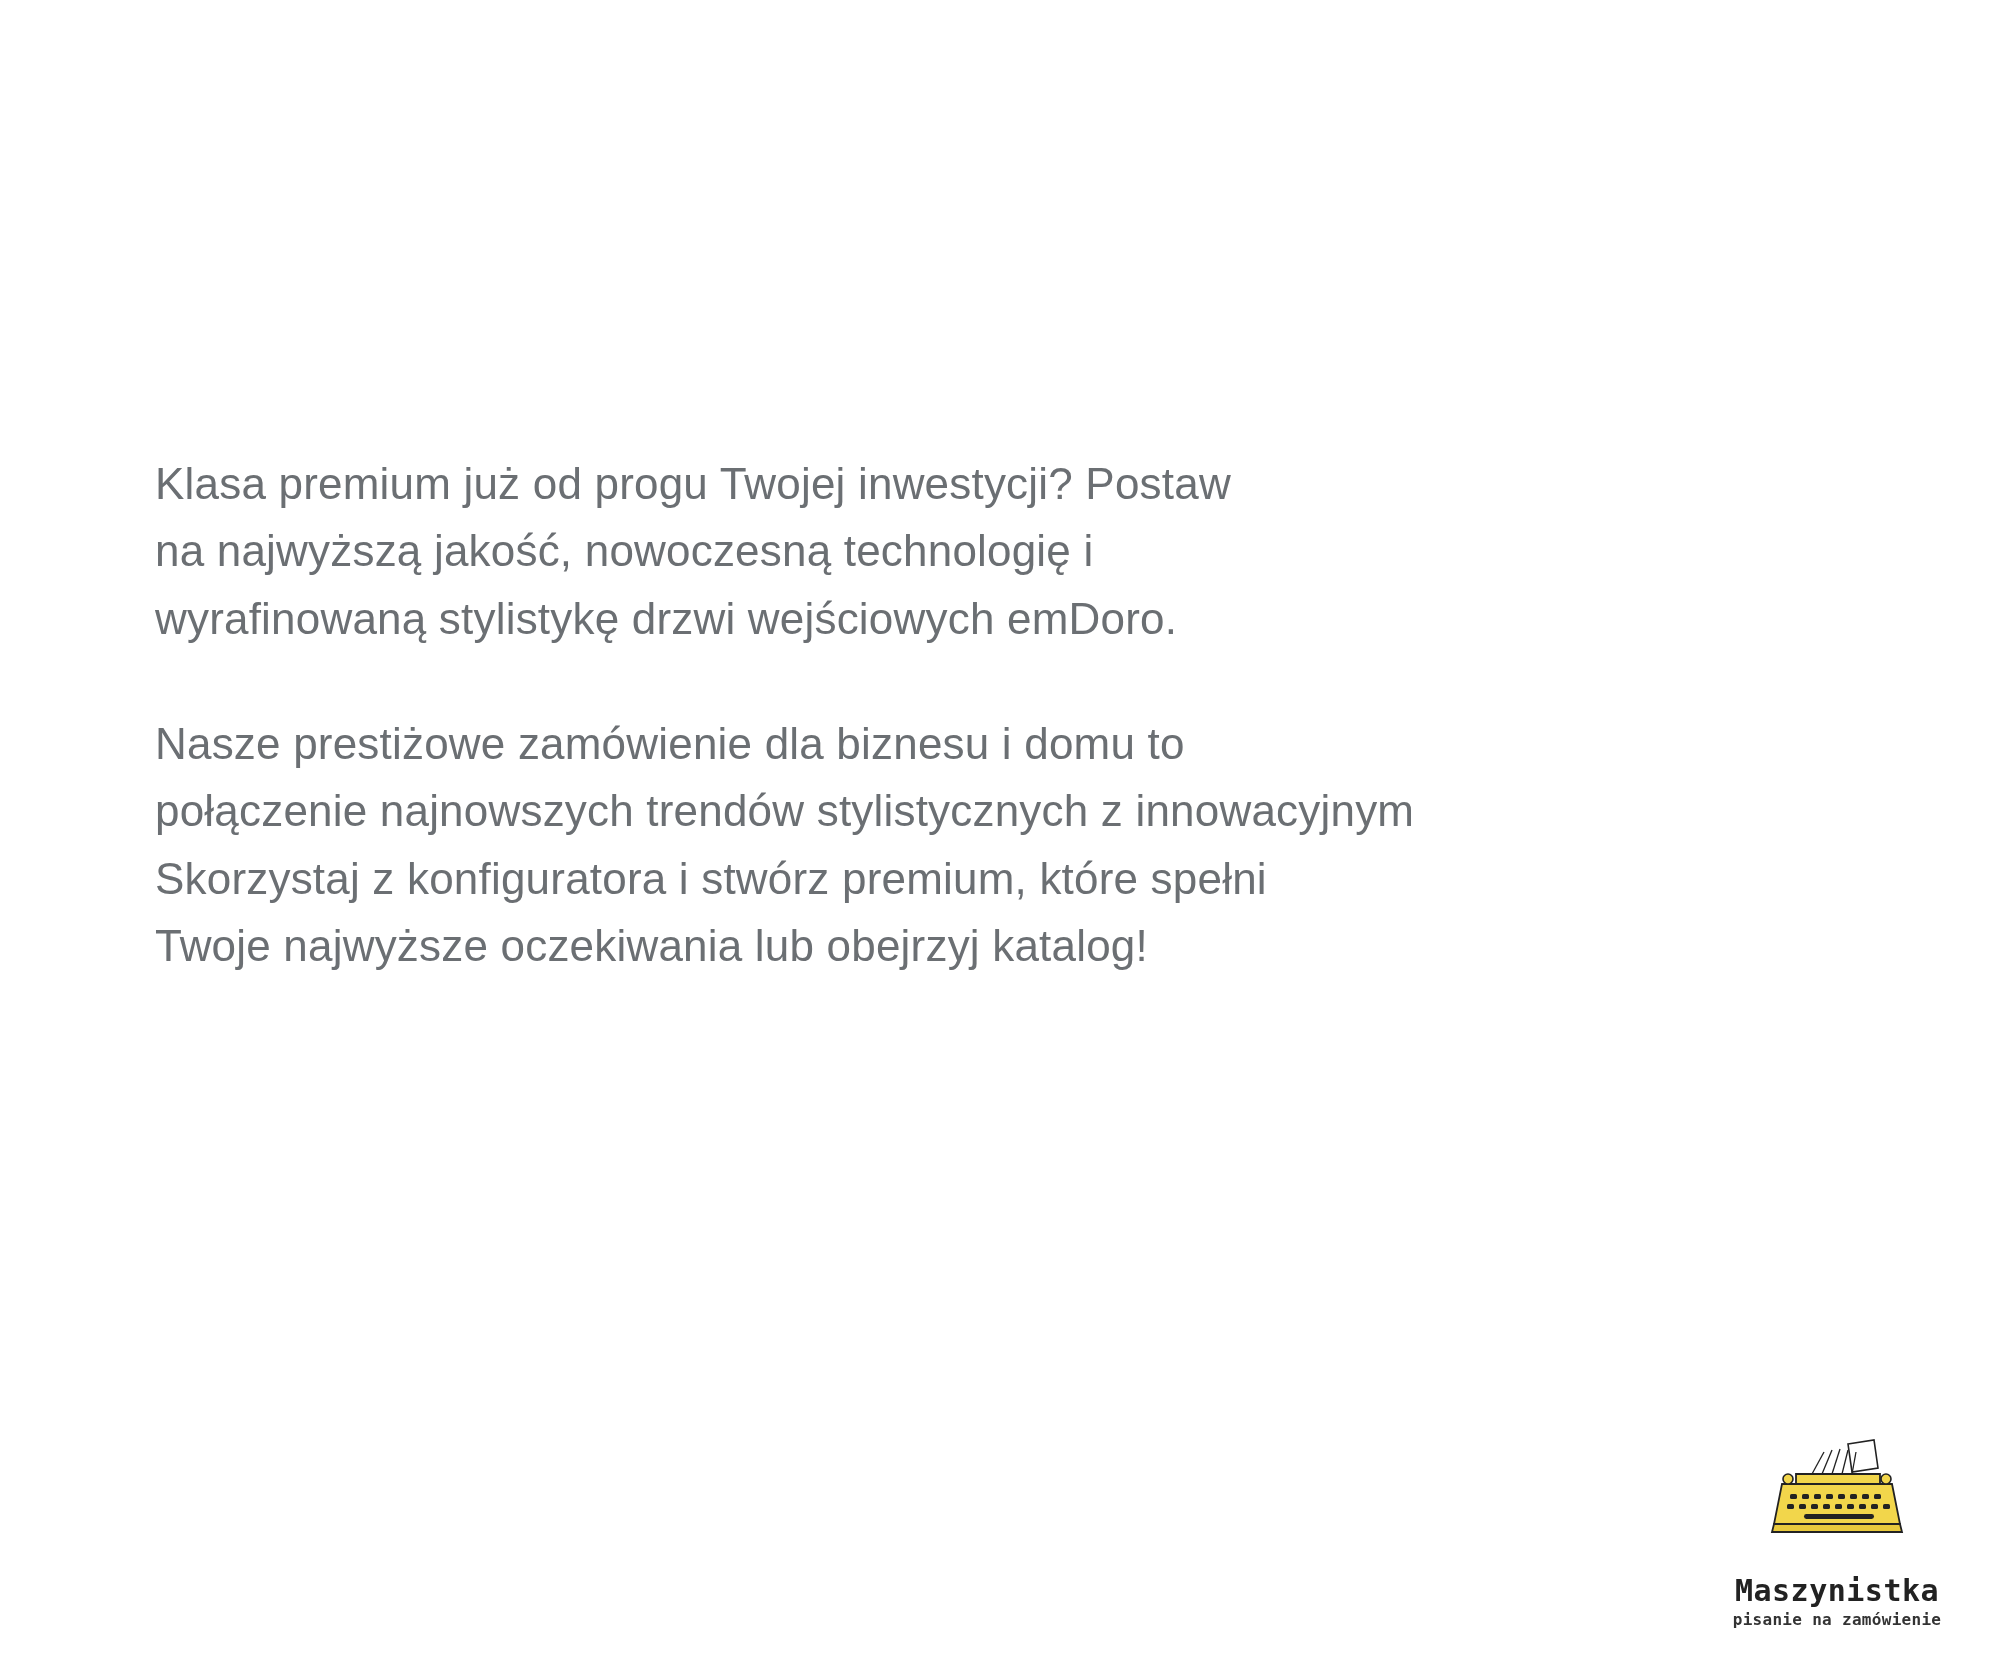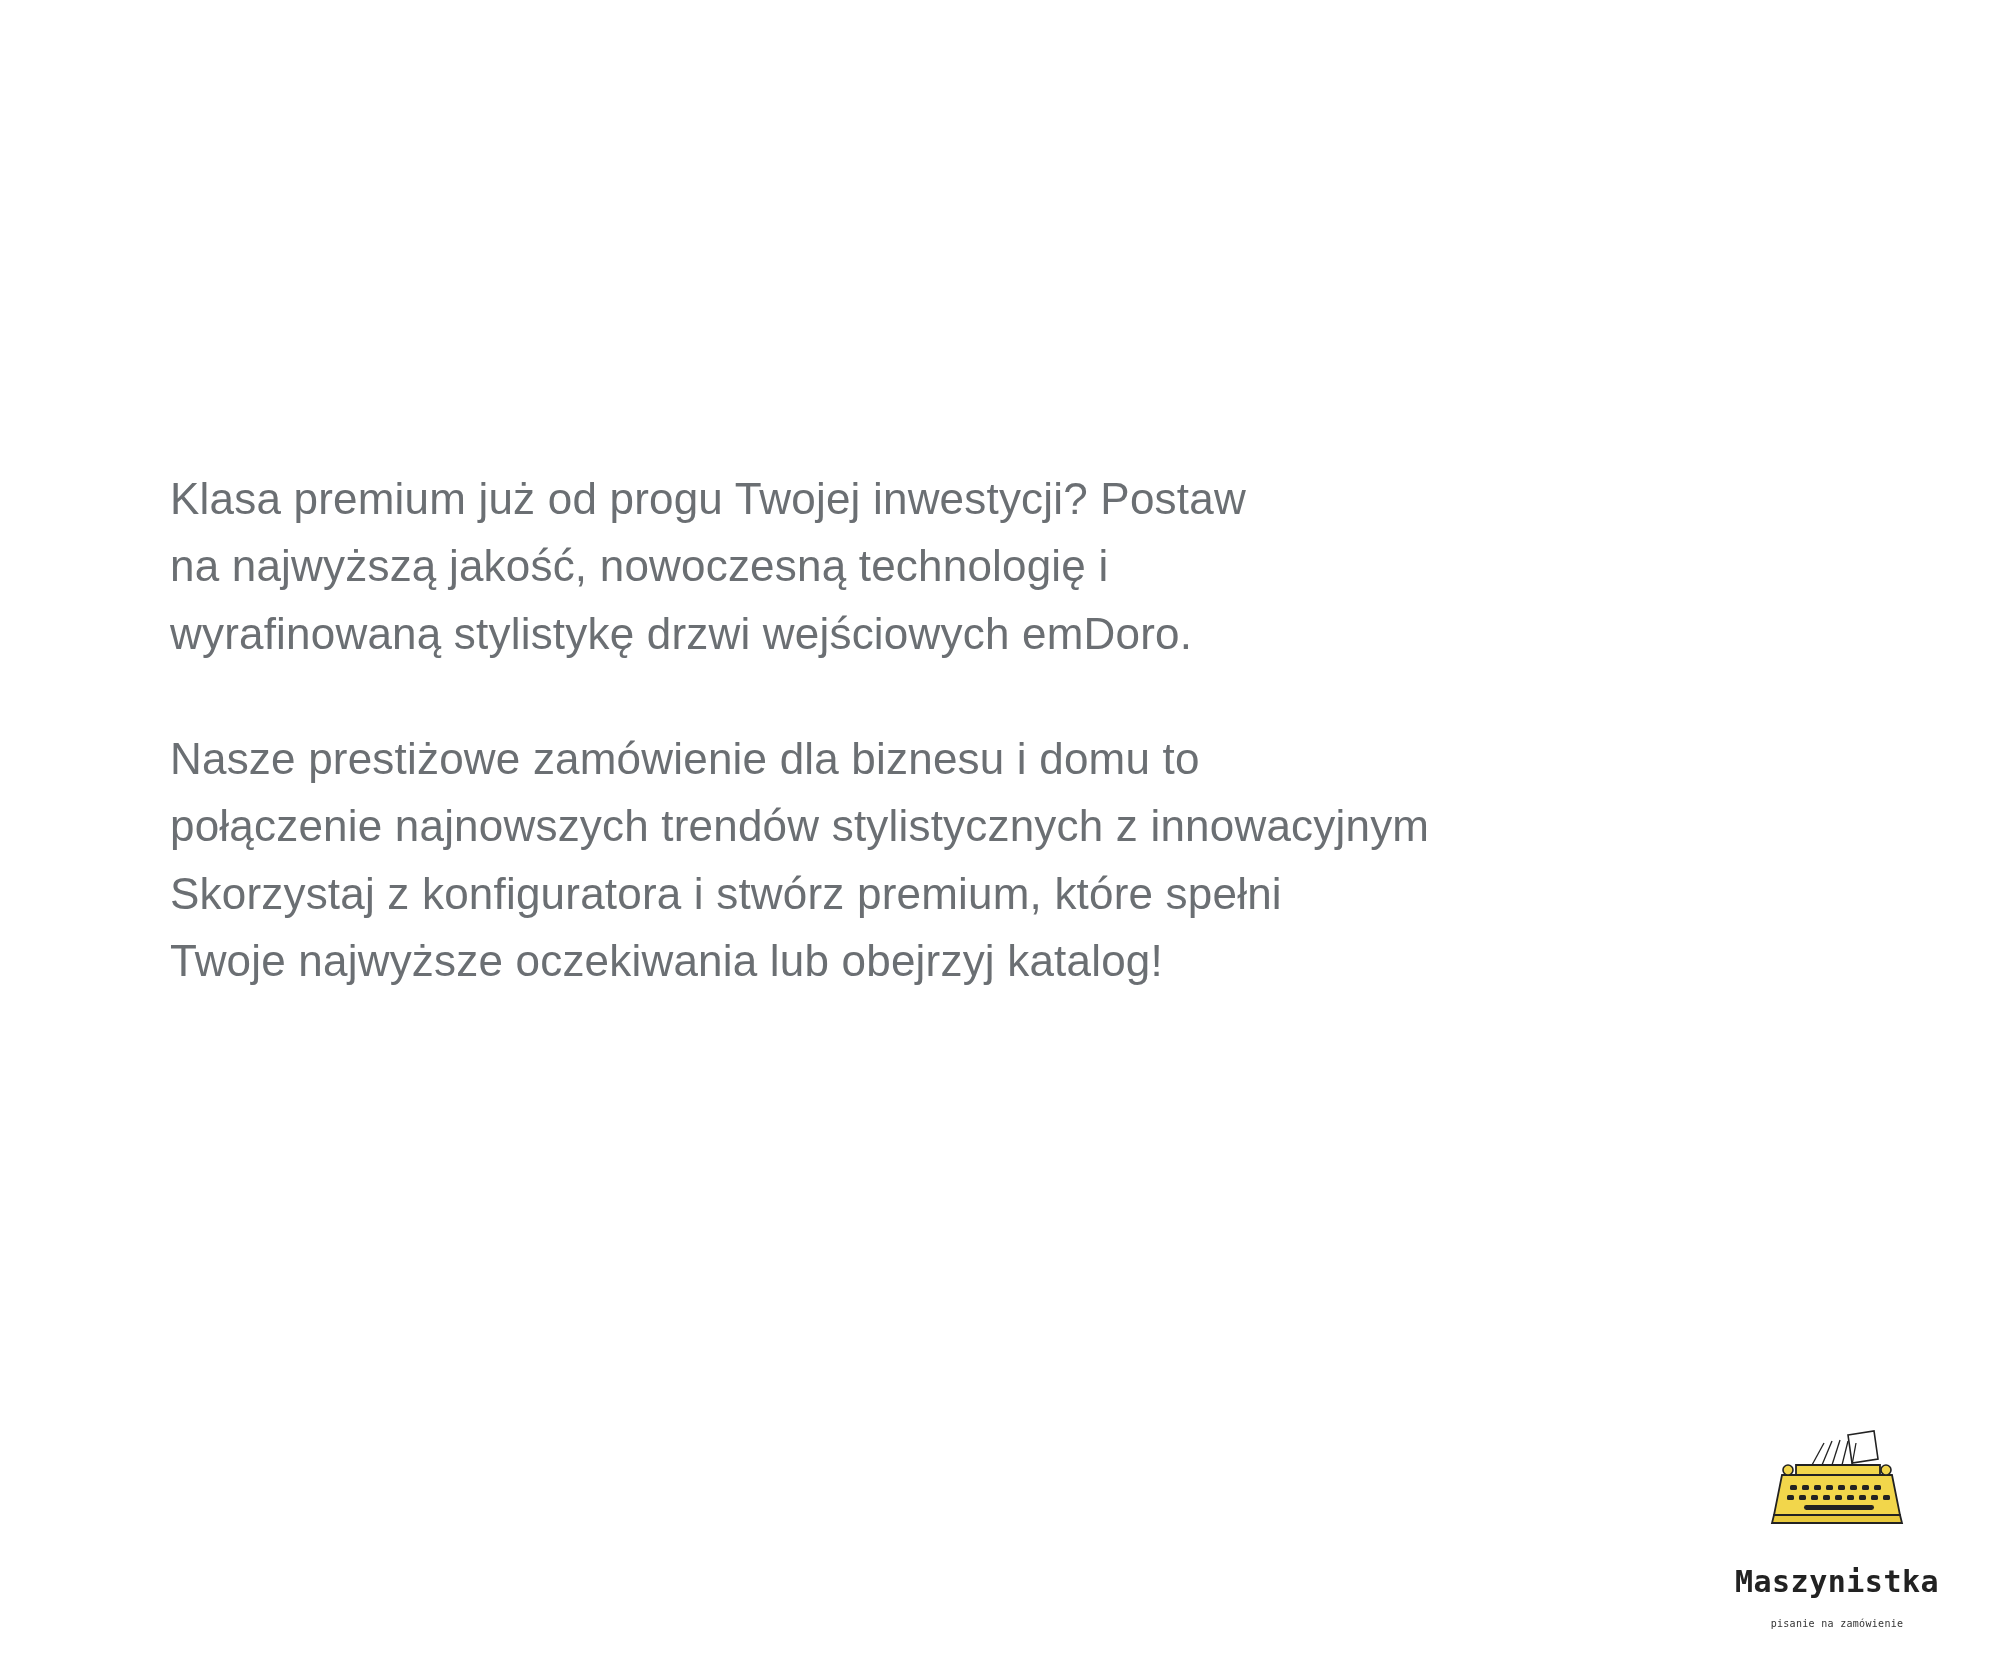--- a/index.html
+++ b/index.html
@@ -29,21 +29,21 @@
     width: 1720px;
   }
 
   .para {
     color: #6b6f73;
     font-family: "Liberation Sans", sans-serif;
     font-size: 44px;
     line-height: 1.53;
     font-weight: 400;
     letter-spacing: 0.2px;
-    margin: 15px;
+    margin: 0;
   }
 
   .para + .para {
     margin-top: 58px;
   }
 
   .para .line {
     display: block;
     white-space: pre;
   }
@@ -65,25 +65,25 @@
   .logo-title {
     font-family: "DejaVu Sans Mono", monospace;
     font-size: 30px;
     font-weight: 700;
     color: #222222;
     letter-spacing: 0.5px;
     line-height: 1.1;
   }
   .logo-sub {
     font-family: "DejaVu Sans Mono", monospace;
-    font-size: 10px;
-    font-weight: 400;
+    font-size: 16px;
+    font-weight: 700;
     color: #333333;
     letter-spacing: 0.3px;
-    margin-top: 20px;
+    margin-top: 4px;
     line-height: 1.1;
   }
 </style>
 </head>
 <body>
 
 <div class="page">
 
   <div class="content">
 

